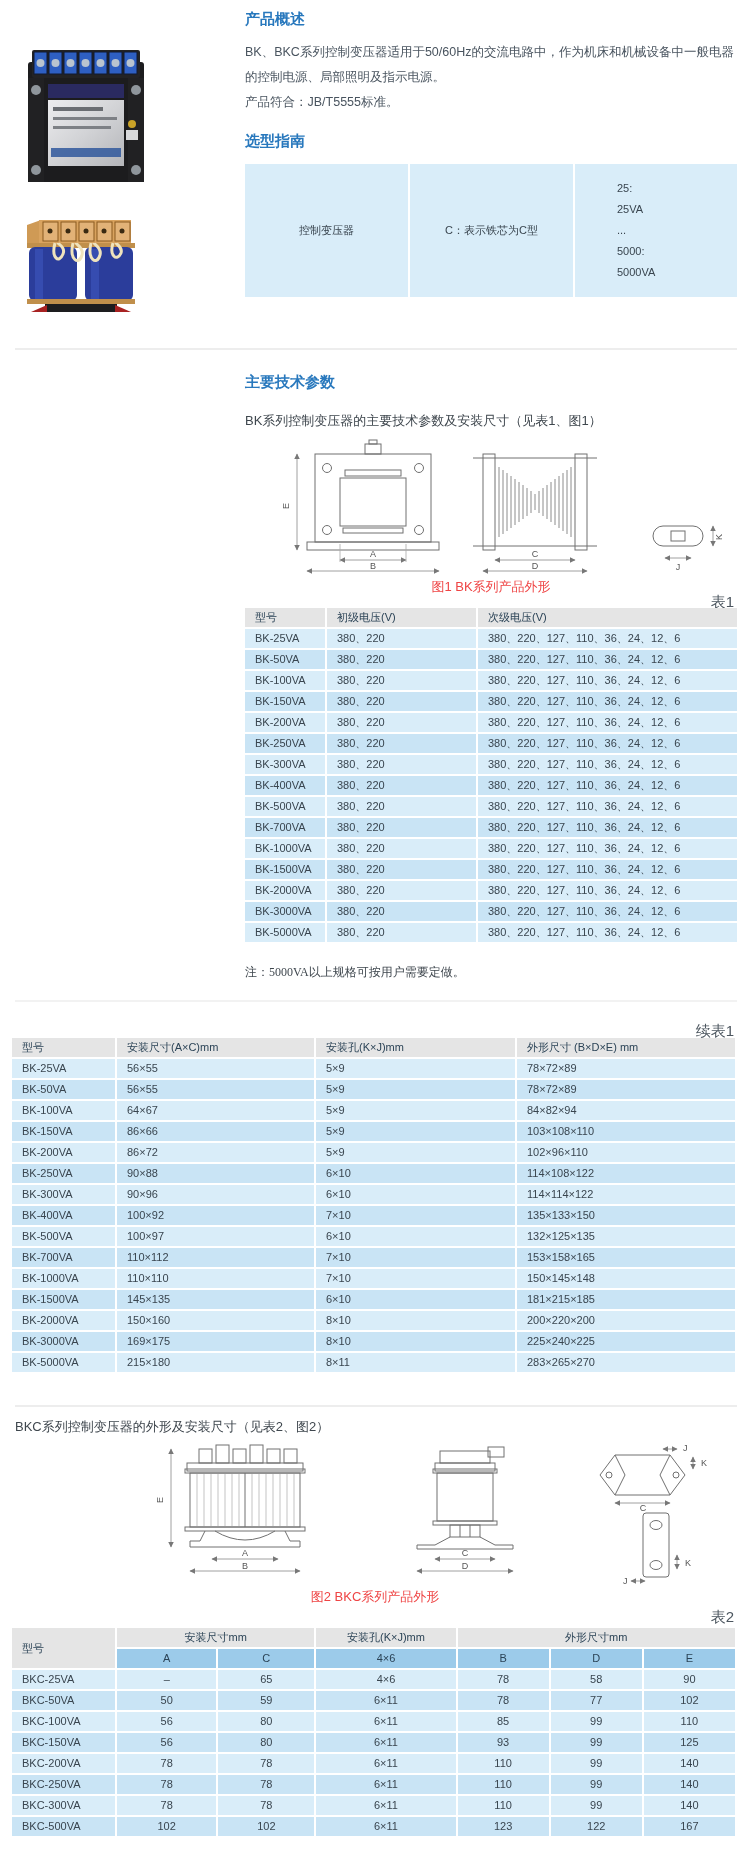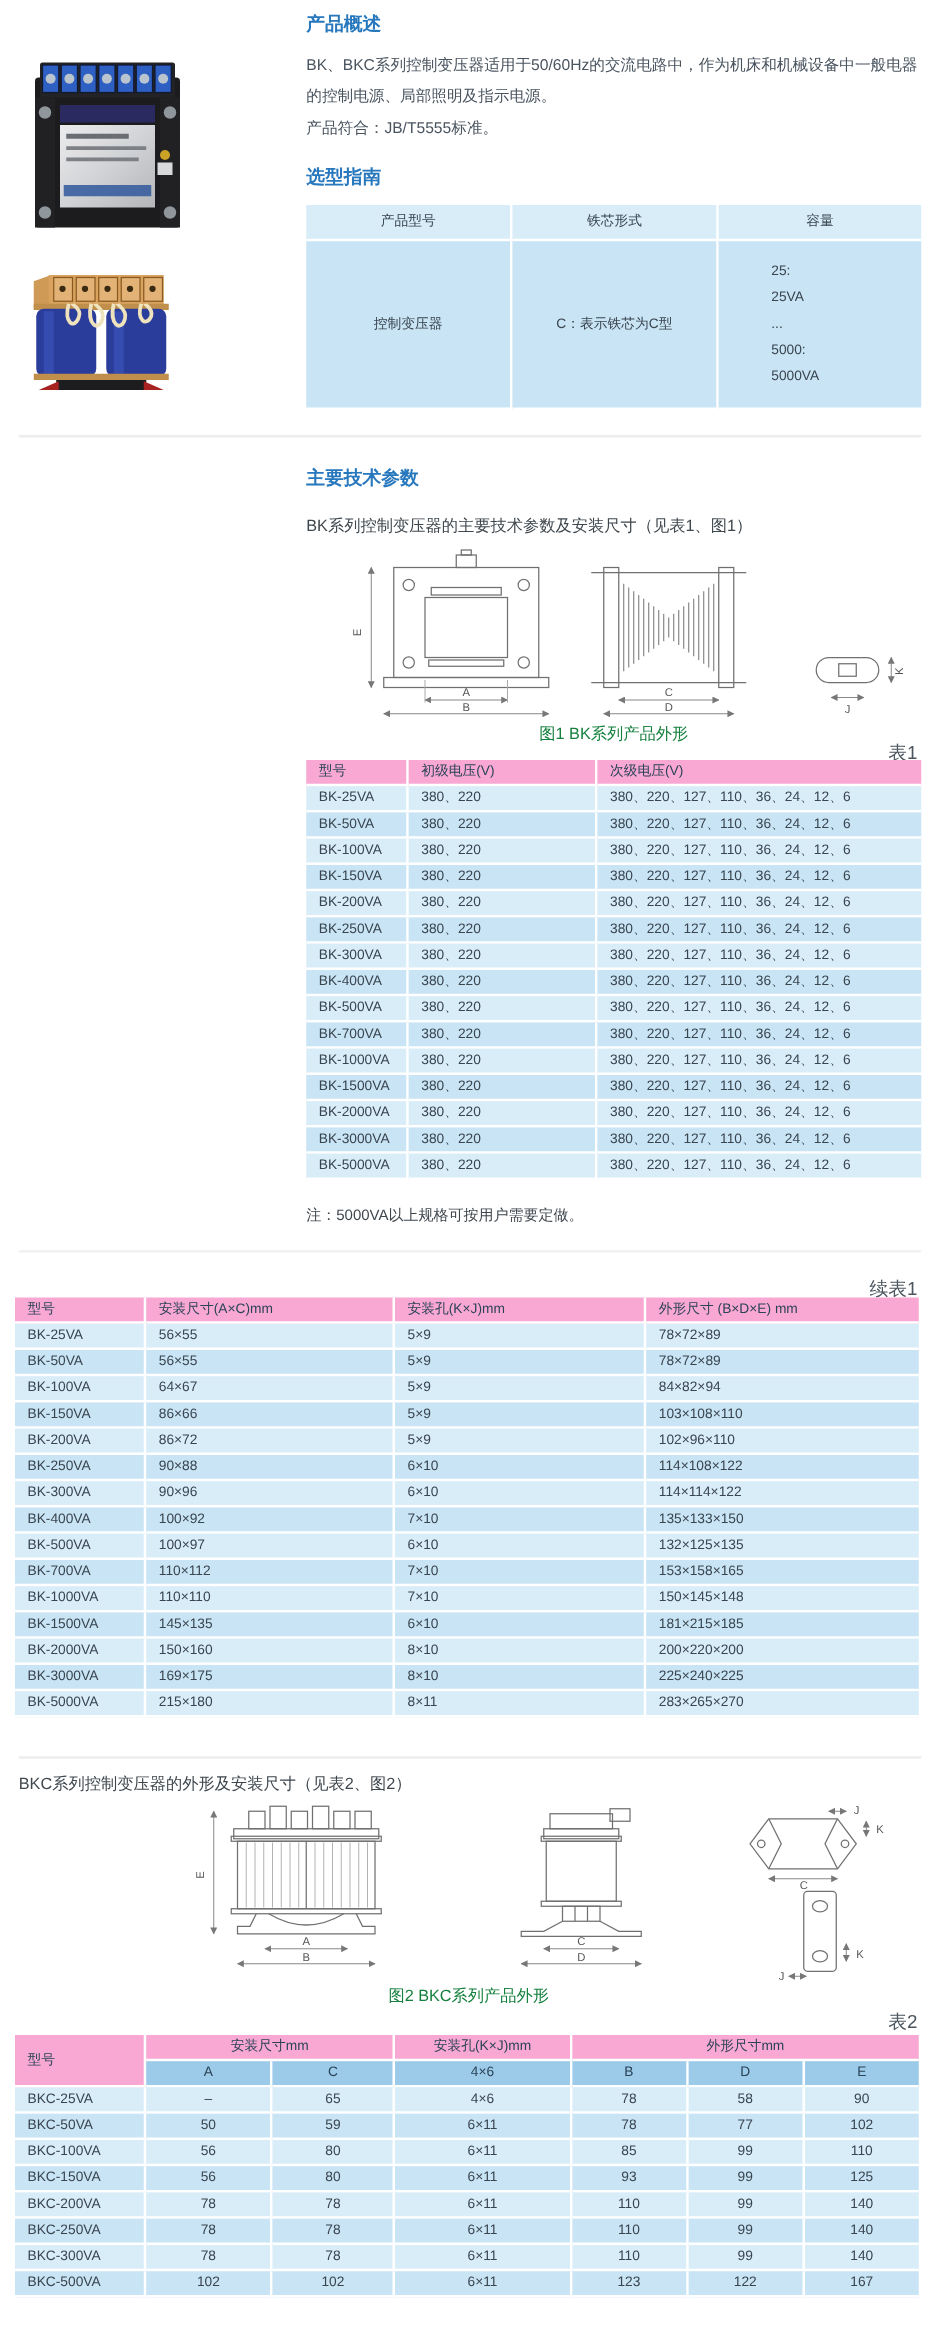--- a/index.html
+++ b/index.html
@@ -2,30 +2,30 @@
 <html><head>
 <meta charset="utf-8">
 <style>
   html,body{margin:0;padding:0;background:#ffffff;}
   .page{position:relative;width:750px;height:1866px;background:#ffffff;overflow:hidden;
         font-family:"Liberation Sans","DejaVu Sans",sans-serif;}
   .abs{position:absolute;}
   .sec-heading{position:absolute;left:245px;font-size:15px;font-weight:bold;color:#2878bd;margin:0;}
   .body-text{position:absolute;left:245px;width:492px;font-size:12.5px;color:#49545f;line-height:25px;margin:0;}
   .intro-text{position:absolute;left:245px;width:492px;font-size:13px;color:#3f474e;margin:0;}
-  .caption{position:absolute;font-size:13px;color:#15803d;text-align:center;margin:0;}
+  .caption{position:absolute;font-size:13px;color:#ef4444;text-align:center;margin:0;}
   .tbl-label{position:absolute;font-size:15px;color:#4c565f;}
   .divider{position:absolute;left:15px;width:722px;height:2px;background:#ededed;}
 
   table.tbl{position:absolute;border-collapse:separate;border-spacing:0;table-layout:fixed;}
   table.tbl td, table.tbl th{font-size:11px;line-height:13px;padding:3px 0 3px 10px;
     border-right:2px solid #fff;border-bottom:2px solid #fff;color:#39454f;font-weight:normal;
     text-align:left;overflow:hidden;white-space:nowrap;}
   table.tbl td:last-child, table.tbl th:last-child{border-right:none;}
-  table.tbl thead th{background:#f9a8d4;color:#2b4356;}
+  table.tbl thead th{background:#e5e5e5;color:#2b4356;}
   table.tbl tbody tr:nth-child(odd) td{background:#d9edf9;}
   table.tbl tbody tr:nth-child(even) td{background:#c9e4f5;}
 
   
   table.sel{left:245px;top:164px;width:492px;}
   table.sel td{text-align:center;padding:4px 0;}
   table.sel tr.h1 td{background:#8bc4e8;color:#2b4356;}
   table.sel tr.h2 td{background:#c9e4f5;padding:7px 0;}
   table.sel tr.b td{background:#d9edf9;vertical-align:middle;height:125px;}
   table.sel td.pre{white-space:pre-line;line-height:21px;text-align:left;padding-left:42px;}
@@ -35,21 +35,21 @@
 
   
   table.cont{left:12px;top:1038px;width:723px;}
 
   
   table.t2{left:12px;top:1628px;width:723px;}
   table.t2 th, table.t2 td{text-align:center;padding:3px 0;}
   table.t2 td:first-child{text-align:left;padding-left:10px;}
   table.t2 thead tr.s th{background:#9ccbea;}
 
-  .note-text{position:absolute;left:245px;font-size:12px;color:#3f474e;margin:0;}
+  .note-text{position:absolute;left:245px;font-size:12px;color:#3f474e;margin:0;font-family:Liberation Serif, serif;}
   svg text{font-family:"Liberation Sans","DejaVu Sans",sans-serif;}
 </style>
 </head>
 <body>
 
 <div class="page">
 
   <div class="abs" style="left:22px;top:40px;width:128px;height:150px;">
     <svg width="128" height="150" viewBox="0 0 128 150">
       <rect x="6" y="22" width="116" height="120" rx="3" fill="#1c1c1e"></rect>
@@ -133,25 +133,20 @@
   <p class="body-text" style="top:90px;">产品符合：JB/T5555标准。</p>
 
   <h2 class="sec-heading" style="top:132px;">选型指南</h2>
   <table class="tbl sel">
     <colgroup>
         <col style="width:165px">
         <col style="width:165px">
         <col style="width:162px">
       </colgroup>
     <tbody>
-    <tr class="h2">
-      <td>产品型号</td>
-      <td>铁芯形式</td>
-      <td>容量</td>
-    </tr>
     <tr class="b">
       <td>控制变压器</td>
       <td>C：表示铁芯为C型</td>
       <td class="pre">25:
 25VA
 ...
 5000:
 5000VA</td>
     </tr>
   </tbody>

